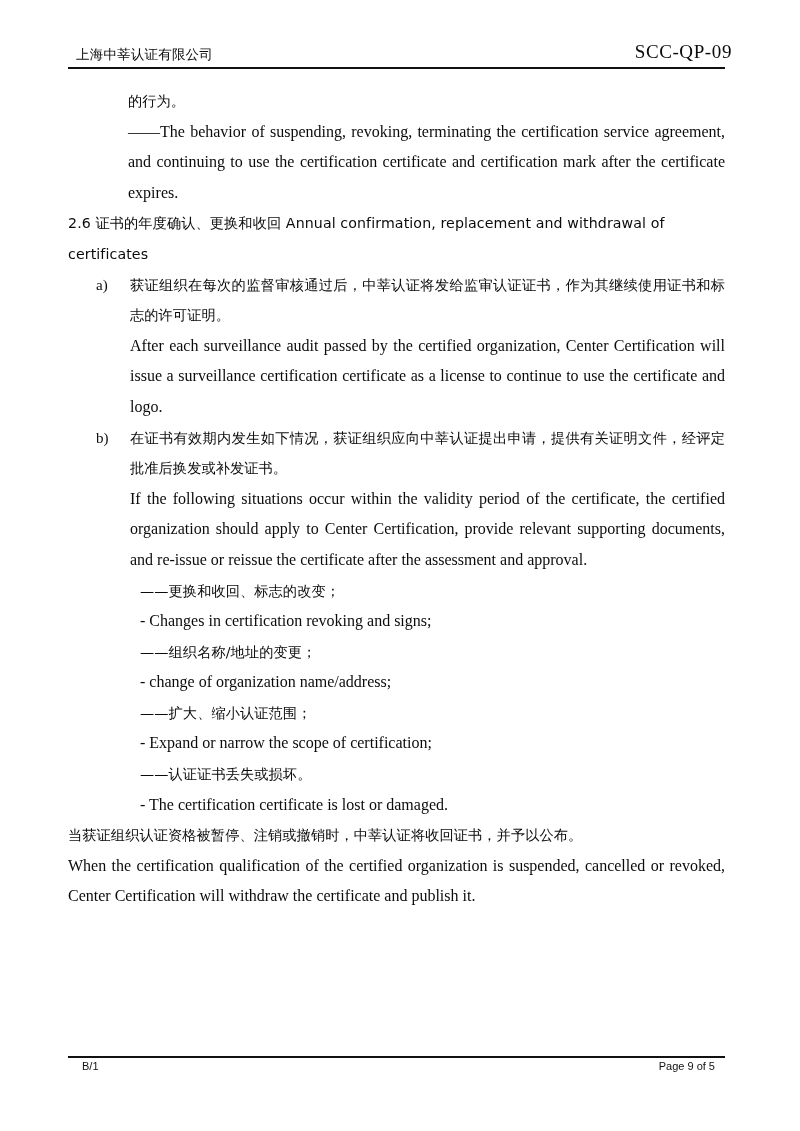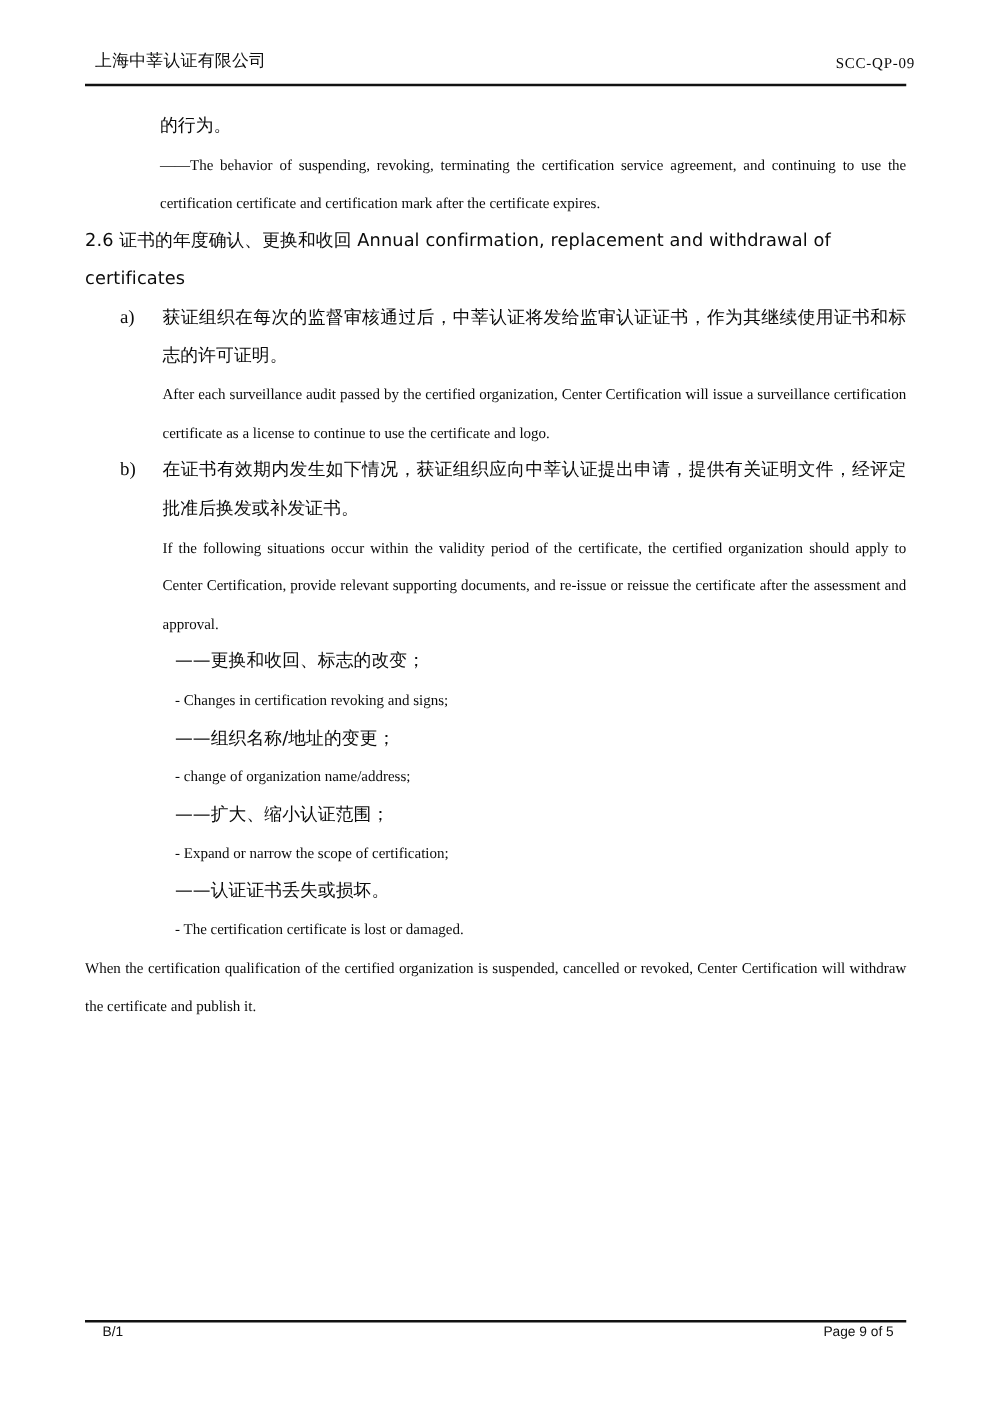--- a/index.html
+++ b/index.html
@@ -36,21 +36,21 @@
     letter-spacing: 0.2px;
   }
   .header-left {
     font-family: "Liberation Sans", "DejaVu Sans", sans-serif;
     font-size: 13.5px;
     line-height: 1.1;
     white-space: nowrap;
   }
   .header-right {
     font-family: "Liberation Serif", "DejaVu Serif", serif;
-    font-size: 12px;
+    font-size: 19px;
     letter-spacing: 0.6px;
     line-height: 1.1;
     white-space: nowrap;
   }
   .header-rule {
     position: absolute;
     left: 68px;
     top: 67px;
     width: 657px;
     height: 0;
@@ -73,21 +73,21 @@
   }
 
   .zh {
     font-family: "DejaVu Sans", "Liberation Sans", sans-serif;
     font-size: 14.2px;
     letter-spacing: 0.1px;
   }
 
   .en {
     font-family: "Liberation Serif", "DejaVu Serif", serif;
-    font-size: 12px;
+    font-size: 16px;
   }
 
   
   .ind-root   { margin-left: 68px;  width: 657px; }
   .ind-dash   { margin-left: 128px; width: 597px; text-indent: 0; }
   .ind-sub    { margin-left: 140px; width: 585px; }
 
   .justify { text-align: justify; text-align-last: left; }
 
   
@@ -167,20 +167,21 @@
 
     <p class="p zh ind-sub">——更换和收回、标志的改变；</p>
     <p class="p en ind-sub">- Changes in certification revoking and signs;</p>
     <p class="p zh ind-sub">——组织名称/地址的变更；</p>
     <p class="p en ind-sub">- change of organization name/address;</p>
     <p class="p zh ind-sub">——扩大、缩小认证范围；</p>
     <p class="p en ind-sub">- Expand or narrow the scope of certification;</p>
     <p class="p zh ind-sub">——认证证书丢失或损坏。</p>
     <p class="p en ind-sub">- The certification certificate is lost or damaged.</p>
 
+    <p class="p zh ind-root">当获证组织认证资格被暂停、注销或撤销时，中莘认证将收回证书，并予以公布。</p>
     <p class="p en ind-root justify">When the certification qualification of the certified organization is suspended, cancelled or revoked, Center Certification will withdraw the certificate and publish it.</p>
 
   </div>
 
   <div class="footer-rule"></div>
   <div class="footer">
     <span class="footer-left">B/1</span>
     <span class="footer-right">Page 9 of 5</span>
   </div>
 

